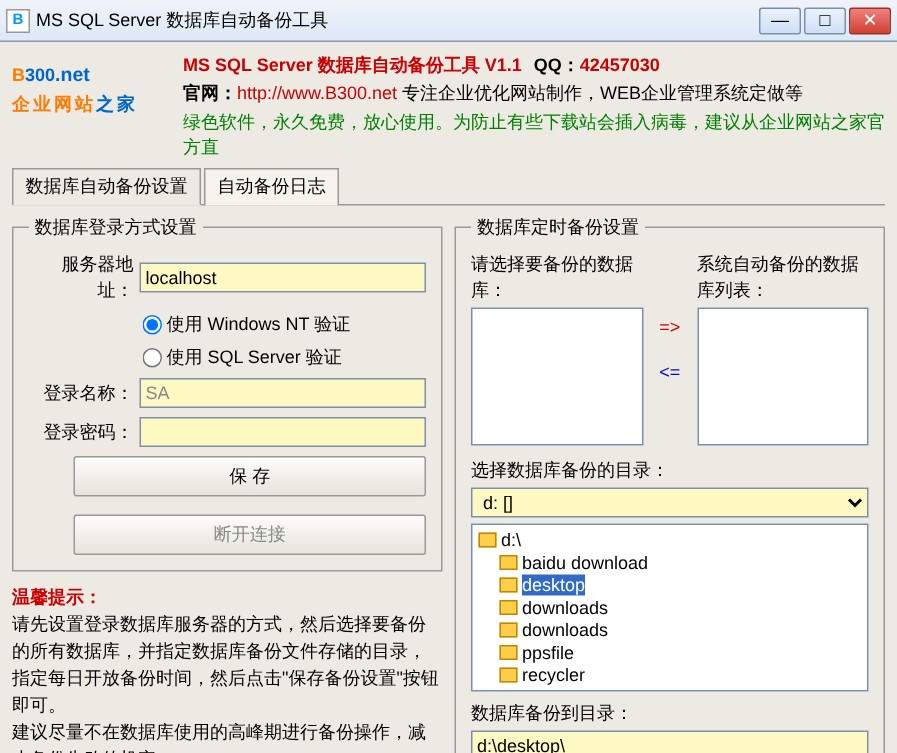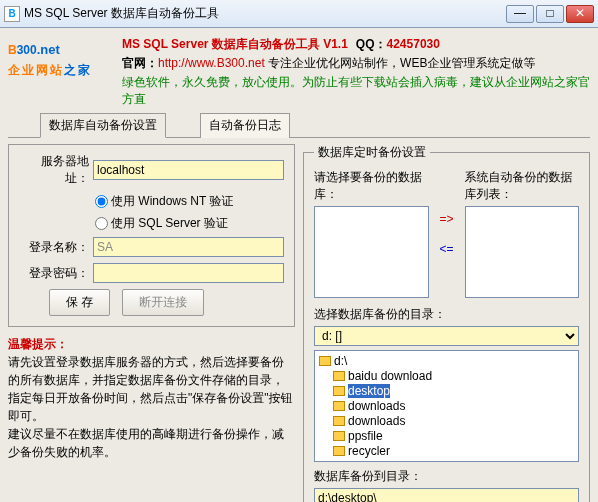--- a/index.html
+++ b/index.html
@@ -19,31 +19,31 @@
 .logo .tag { color:#ff7a00; font-size:15px; font-weight:bold; letter-spacing:2px; }
 .logo .tag .z { color:#0066cc; }
 .htext { flex:1; }
 .htext .l1 { color:#c00; font-weight:bold; font-size:15px; }
 .htext .l1 .qq { color:#000; font-size:13px; margin-left:8px; }
 .htext .l1 .qqn { color:#c00; }
 .htext .l2 { color:#000; margin-top:2px; }
 .htext .l2 .url { color:#c00; }
 .htext .l3 { color:#008000; margin-top:2px; }
 .tabs { display:flex; border-bottom:1px solid #999; margin-bottom:6px; }
-.tab { padding:3px 8px; border:1px solid #999; border-bottom:none; background:#f5f3ec; margin-right:2px; position:relative; top:1px; cursor:pointer;margin-left:32px; }
+.tab { padding:3px 8px; border:1px solid #999; border-bottom:none; background:#f5f3ec; margin-right:2px; position:relative; top:1px; cursor:pointer; }
 .tab.active { background:#eceae3; border-bottom:1px solid #eceae3; }
 .cols { display:flex; gap:8px; height: calc(100% - 96px); }
 .col { flex:1; }
 fieldset { border:1px solid #999; padding:8px 10px; margin-bottom:8px; background:#eceae3; }
 legend { padding:0 4px; }
 .row { display:flex; align-items:center; margin-bottom:6px; gap:4px; }
 .lblc { width:70px; text-align:right; }
 input[type=text], select { border:1px solid #7a8fad; height:20px; padding:1px 3px; background:#fef9c3; }
 .radio-row { margin-left:76px; margin-bottom:4px; }
-.btns { display:flex; gap:12px; margin:6px 0 2px 30px; }
+.btns { display:flex; gap:12px; margin:6px 0 2px 30px;flex-direction:column; }
 .btn { border:1px solid #999; background:linear-gradient(#fdfdfc,#e6e3da); padding:4px 16px; cursor:pointer; border-radius:2px; }
 .btn[disabled]{ color:#888; cursor:default; }
 .hint { margin-top:6px; line-height:1.5; }
 .hint .t { color:#c00; font-weight:bold; }
 .dbrow { display:flex; gap:6px; }
 .dblist { border:1px solid #7a8fad; background:#fff; height:92px; flex:1; }
 .arrcol { display:flex; flex-direction:column; justify-content:center; gap:16px; width:24px; align-items:center; }
 .arr { color:#c00; cursor:pointer; }
 .arr.blue { color:#00c; }
 .dblbl { font-size:12px; margin-bottom:3px; }
@@ -82,20 +82,21 @@
   </div>
 
   <div class="tabs">
     <div class="tab active">数据库自动备份设置</div>
     <div class="tab">自动备份日志</div>
   </div>
 
   <div class="cols">
     <div class="col">
       <fieldset>
+        <legend>数据库登录方式设置</legend>
         <div class="row">
             <span class="lblc">服务器地址：</span>
             <input type="text" style="flex: 1 1 0%;" value="localhost">
           </div>
         <div class="radio-row"><label class="chk">
               <input type="radio" name="auth" checked="" style=""> 
               <span>使用 Windows NT 验证</span>
             </label></div>
         <div class="radio-row"><label class="chk">
               <input type="radio" name="auth" style=""> 

